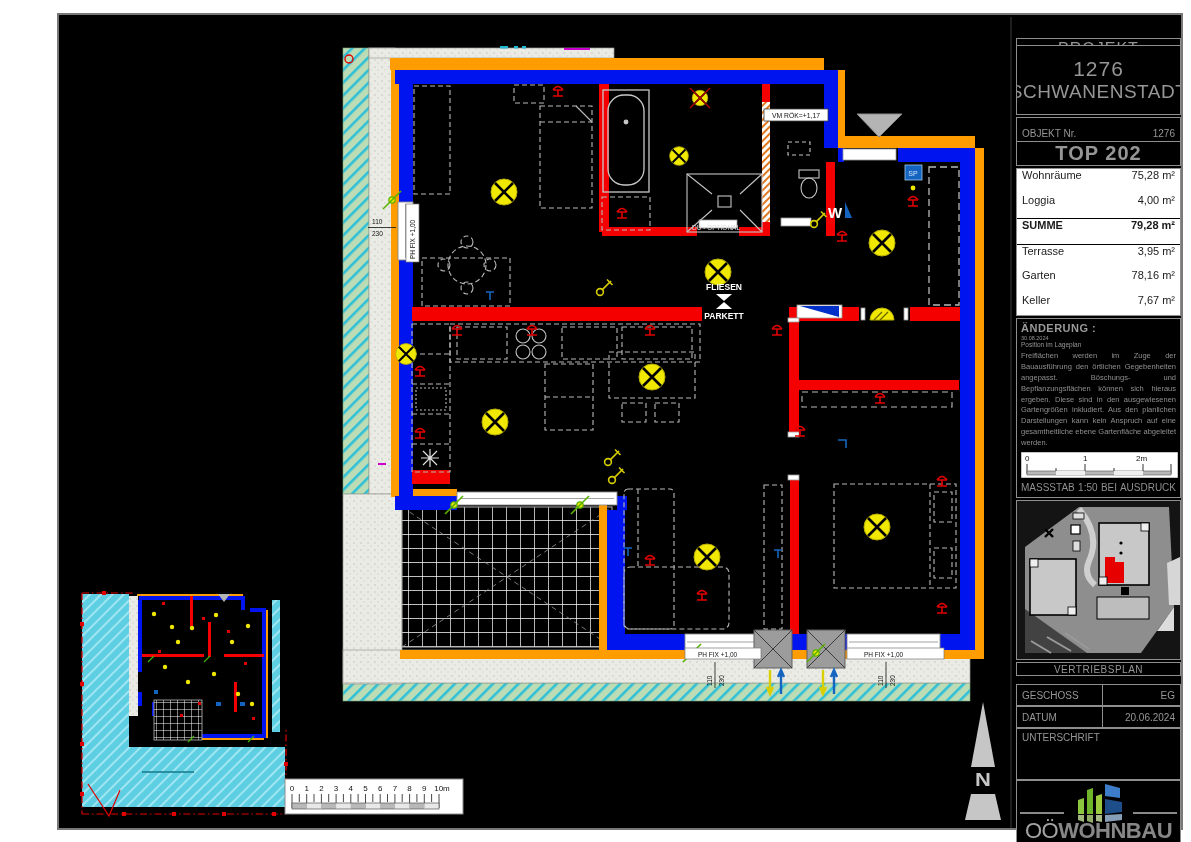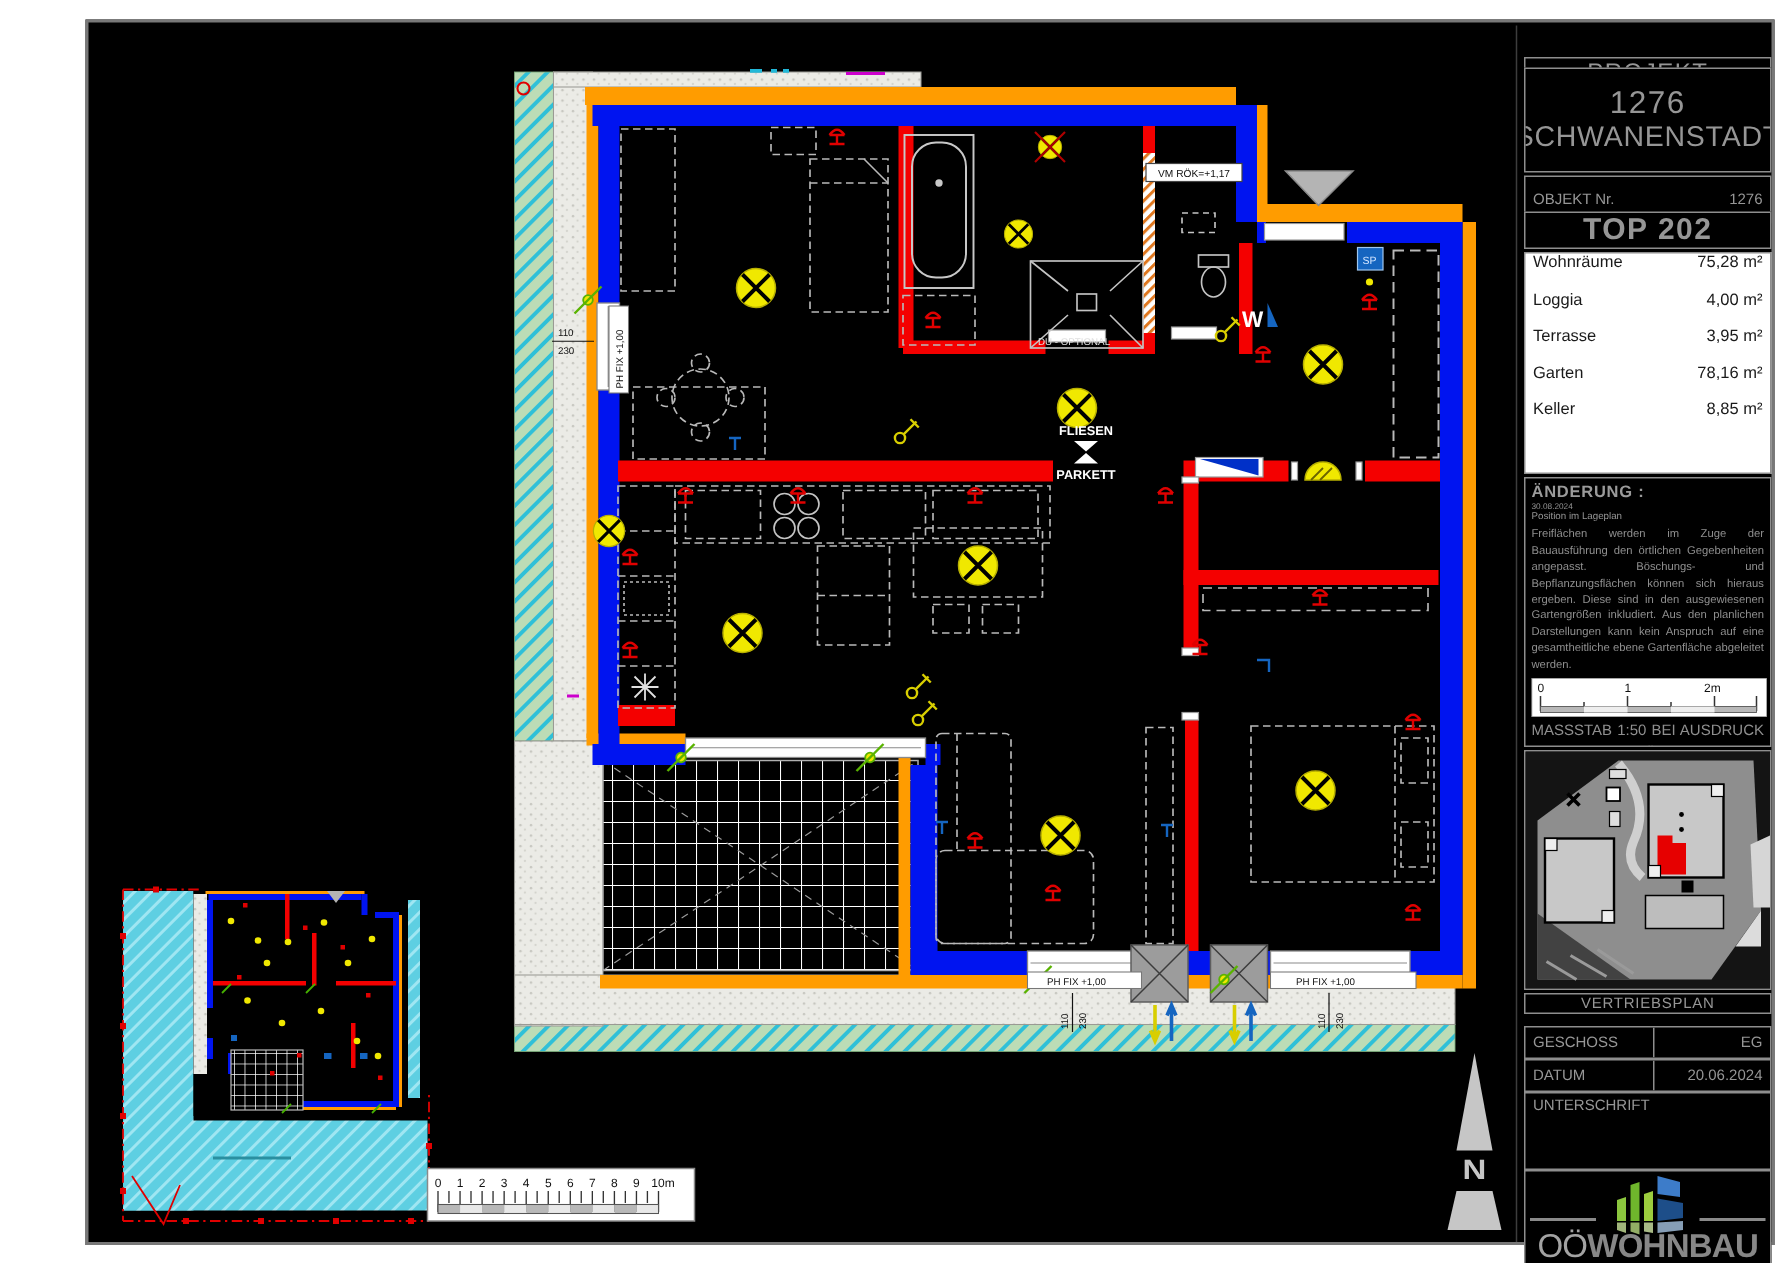--- a/index.html
+++ b/index.html
@@ -571,31 +571,35 @@
 
       <div class="tb-box tb-table">
         <div class="tb-row">
           <span>Wohnräume</span>
           <span>75,28 m²</span>
         </div>
         <div class="tb-row">
           <span>Loggia</span>
           <span>4,00 m²</span>
         </div>
+        <div class="tb-row sum">
+          <span>SUMME</span>
+          <span>79,28 m²</span>
+        </div>
         <div class="tb-row">
           <span>Terrasse</span>
           <span>3,95 m²</span>
         </div>
         <div class="tb-row">
           <span>Garten</span>
           <span>78,16 m²</span>
         </div>
         <div class="tb-row">
           <span>Keller</span>
-          <span>8,85 m²</span>
+          <span>7,67 m²</span>
         </div>
       </div>
 
       <div class="tb-box tb-aend">
         <h3>ÄNDERUNG :</h3>
         <div class="ad">30.08.2024</div>
         <div class="al">Position im Lageplan</div>
         <div class="body">Freiflächen werden im Zuge der Bauausführung den örtlichen Gegebenheiten angepasst. Böschungs- und Bepflanzungsflächen können sich hieraus ergeben. Diese sind in den ausgewiesenen Gartengrößen inkludiert. Aus den planlichen Darstellungen kann kein Anspruch auf eine gesamtheitliche ebene Gartenfläche abgeleitet werden.</div>
         <svg class="tb-sb" width="157" height="26" viewBox="0 0 157 26">
           <rect x="0" y="0" width="157" height="26" fill="#fff" stroke="#8a8a8a"></rect>

